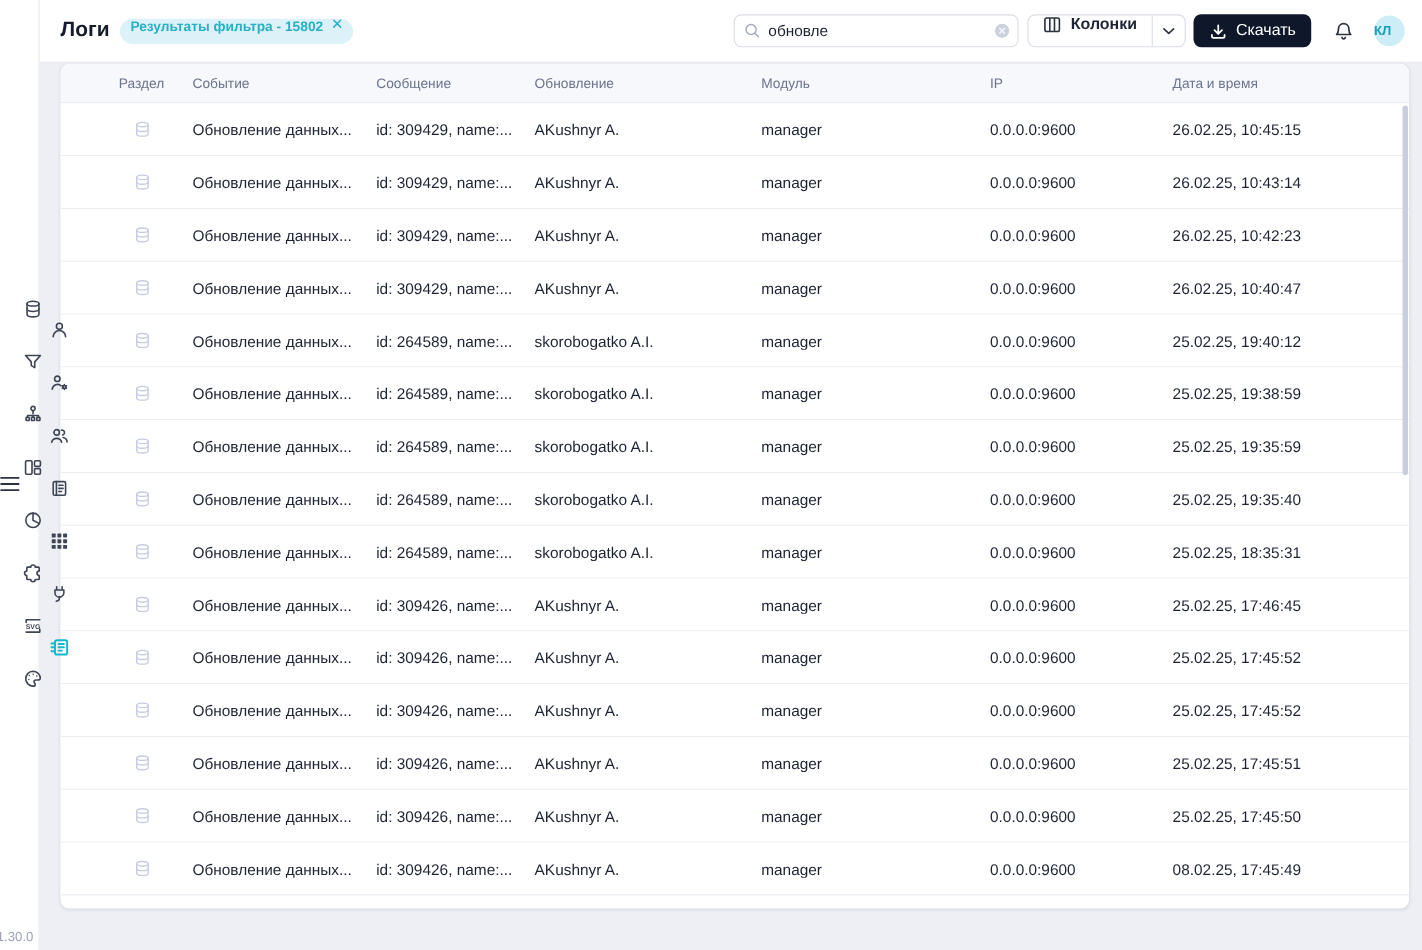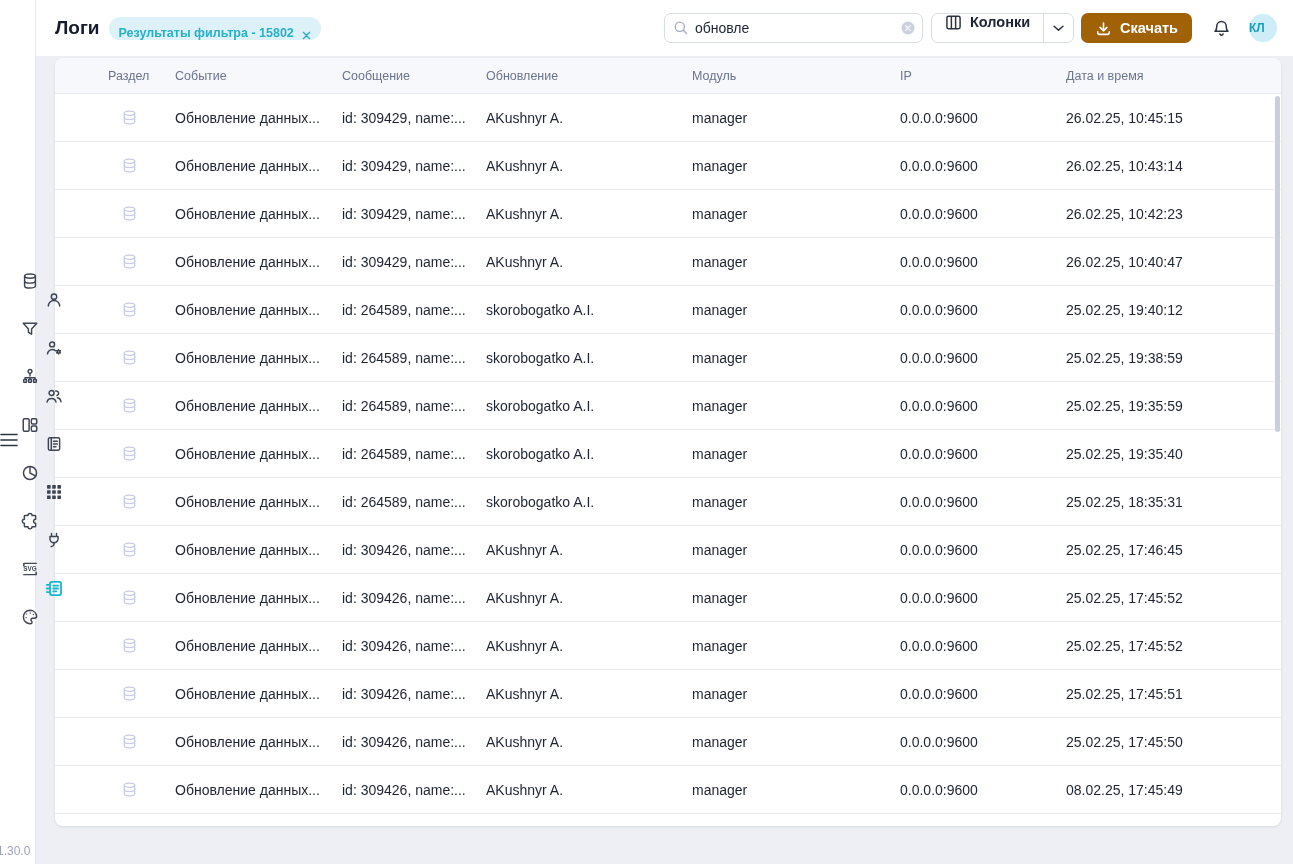--- a/index.html
+++ b/index.html
@@ -18,34 +18,34 @@
   .side-divider { width:36px; height:1px; background:#e7e9f0; margin-top:24px; }
   .version { position:absolute; bottom:6px; left:-3px; font-size:12px; color:#9ba3b6; white-space:nowrap; }
   .ic { stroke:#3e4554; fill:none; stroke-width:1.3; stroke-linecap:round; stroke-linejoin:round; }
   .ic-fill { fill:#3e4554; stroke:none; }
   .ic-active { stroke:#17b6ce; fill:none; stroke-width:1.5; stroke-linecap:round; stroke-linejoin:round; }
 
   
   .topbar { position:absolute; left:36px; top:0; width:1257px; height:56px; background:#fff;
             display:flex; align-items:center; padding:0 16px 0 19px; z-index:2; }
   .page-title { font-size:19px; font-weight:700; color:#161c2d; }
-  .chip { margin-left:9px; height:23px; display:inline-flex; align-items:flex-end; gap:8px; padding:0 10px;
+  .chip { margin-left:9px; height:23px; display:inline-flex; align-items:flex-start; gap:8px; padding:0 10px;
           background:#dcf2f8; border-radius:12px; color:#27b0c6; font-size:12.5px; font-weight:600; }
   .chip-close { display:flex; cursor:pointer; }
   .tb-right { margin-left:auto; display:flex; align-items:center; }
   .searchbox { position:relative; width:259px; height:30px; }
   .searchbox input { width:100%; height:100%; border:1px solid #d9dde6; border-radius:7px; padding:0 30px 0 30px;
                      font-size:14px; color:#1d2433; font-family:"Liberation Sans",sans-serif; outline:none; background:#fff; }
   .search-ic { position:absolute; left:9px; top:7px; }
   .clear-ic { position:absolute; right:8px; top:8px; cursor:pointer; }
   .colbtn { margin-left:8px; height:30px; display:flex; align-items:stretch; border:1px solid #d9dde6; border-radius:7px; background:#fff; overflow:hidden; }
   .colbtn-main { display:flex; align-items:flex-start; gap:8px; padding:0 13px; cursor:pointer; font-size:14.5px; font-weight:600; color:#1d2433; }
   .colbtn-arrow { display:flex; align-items:center; justify-content:center; width:30px; border-left:1px solid #d9dde6; cursor:pointer; }
-  .dlbtn { margin-left:7px; height:30px; display:flex; align-items:center; gap:8px; padding:0 14px; background:#a16207;
-           border:none; border-radius:7px; color:#fff; font-size:14.5px; font-weight:700; cursor:pointer; font-family:"Liberation Sans",sans-serif; }
+  .dlbtn { margin-left:7px; height:30px; display:flex; align-items:center; gap:8px; padding:0 14px; background:#0f172a;
+           border:none; border-radius:7px; color:#fff; font-size:14.5px; font-weight:400; cursor:pointer; font-family:"Liberation Sans",sans-serif; }
   .bellbtn { margin-left:17px; width:24px; height:24px; display:flex; align-items:center; justify-content:center; cursor:pointer; }
   .avatar { margin-left:16px; width:28px; height:28px; border-radius:50%; background:#cdeef6; color:#1a9fba;
             font-size:12px; font-weight:700; display:flex; align-items:center; justify-content:flex-start; cursor:pointer; }
 
   
   .card { position:absolute; left:55px; top:58px; width:1226px; height:768px; background:#fff; border-radius:8px;
           box-shadow:0 1px 3px rgba(25,35,65,.10); overflow:hidden; }
   .thead, .tr { display:grid; grid-template-columns:120px 167px 144px 206px 208px 166px 1fr; align-items:center; }
   .thead { height:36px; background:#f7f8fb; border-bottom:1px solid #e7e9f0; }
   .th { font-size:12.5px; color:#6b7490; white-space:nowrap; }

